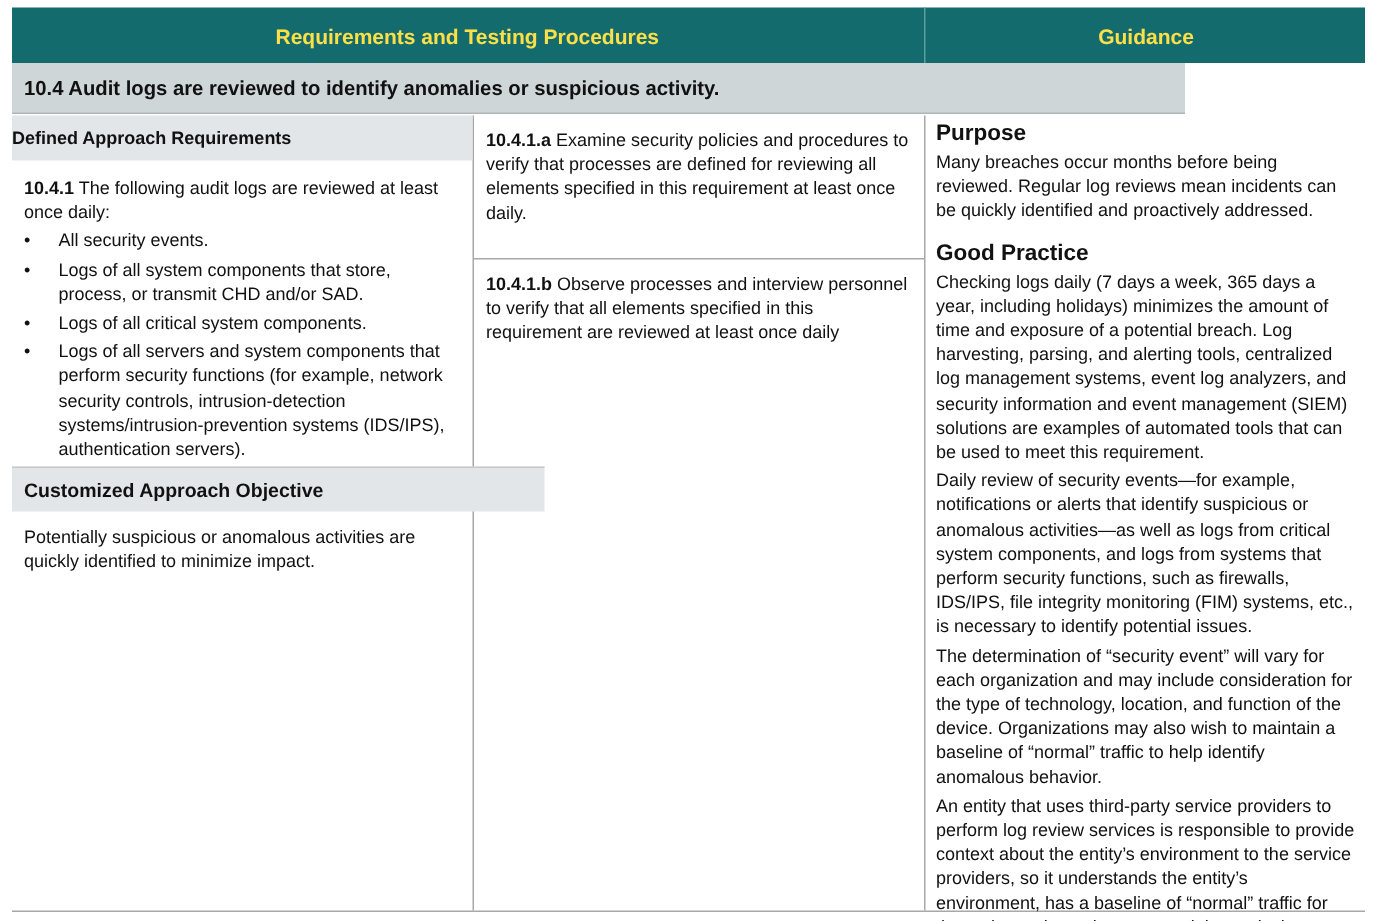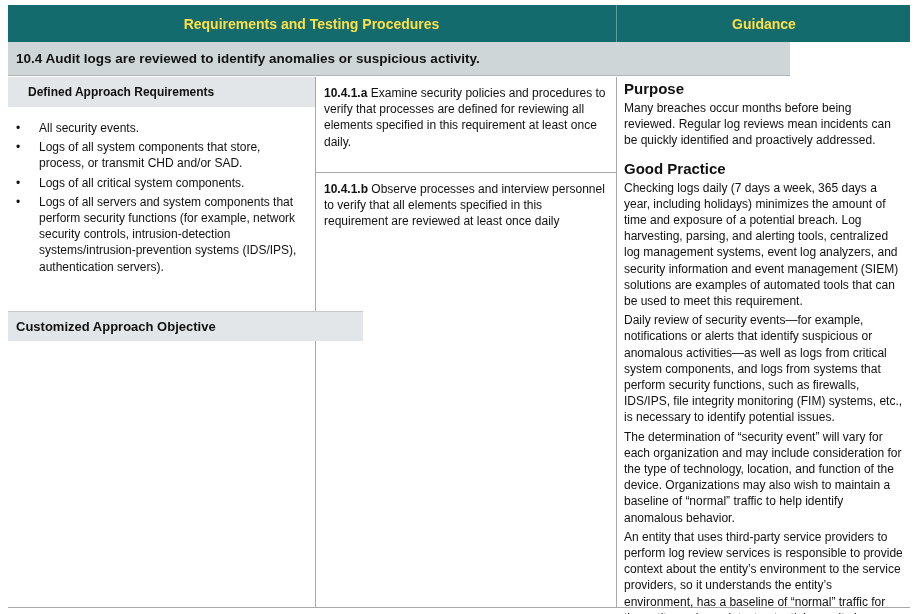--- a/index.html
+++ b/index.html
@@ -29,21 +29,21 @@
       background: #cfd6d8; font-weight: bold; font-size: 13.5px;
       display: flex; align-items: center; padding-left: 8px; box-sizing: border-box;
       border-bottom: 1px solid #b0b5b7;
     }
     .col { position: absolute; top: 72px; bottom: 0; }
     .col.left { left: 0; width: 307px; border-right: 1px solid #a8a8a8; }
     .col.mid { left: 308px; width: 300px; border-right: 1px solid #a8a8a8; }
     .col.right { left: 609px; width: 293px; }
     .subhdr {
       background: #e2e6e8; height: 30px; font-weight: bold; font-size: 12px;
-      display: flex; align-items: center; padding-left: 20px; box-sizing: border-box;
+      display: flex; align-items: center; padding-left: 0; box-sizing: border-box;
     }
     .txt { font-size: 12px; line-height: 16.2px; }
     .req { padding: 10px 8px 0 8px; }
     .req ul { list-style: none; margin: 2px 0 0 0; padding: 0; }
     .req li { position: relative; padding-left: 23px; margin-top: 3px; }
     .req li .bullet { position: absolute; left: 0; top: 0; }
     .cao-hdr {
       position: absolute; left: 0; top: 234px; width: 355px; height: 30px;
       background: #e2e6e8; font-weight: bold; font-size: 13px;
       display: flex; align-items: center; padding-left: 8px; box-sizing: border-box;
@@ -65,28 +65,30 @@
   <div class="hdr">
     <div class="c1">Requirements and Testing Procedures</div>
     <div class="c2">Guidance</div>
   </div>
 
   <div class="section">10.4 Audit logs are reviewed to identify anomalies or suspicious activity.</div>
 
   <div class="col left">
     <div class="subhdr">Defined Approach Requirements</div>
     <div class="req txt">
+      <div><b>10.4.1</b><span> The following audit logs are reviewed at least once daily:</span></div>
       <ul>
         <li><span class="bullet">•</span><span>All security events.</span></li>
         <li><span class="bullet">•</span><span>Logs of all system components that store, process, or transmit CHD and/or SAD.</span></li>
         <li><span class="bullet">•</span><span>Logs of all critical system components.</span></li>
         <li><span class="bullet">•</span><span>Logs of all servers and system components that perform security functions (for example, network security controls, intrusion-detection systems/intrusion-prevention systems (IDS/IPS), authentication servers).</span></li>
       </ul>
     </div>
     <div class="cao-hdr">Customized Approach Objective</div>
+    <div class="cao-txt txt">Potentially suspicious or anomalous activities are quickly identified to minimize impact.</div>
   </div>
 
   <div class="col mid">
     <div class="tp-a txt">
       <b>10.4.1.a</b><span> Examine security policies and procedures to verify that processes are defined for reviewing all elements specified in this requirement at least once daily.</span>
     </div>
     <div class="tp-b txt">
       <b>10.4.1.b</b><span> Observe processes and interview personnel to verify that all elements specified in this requirement are reviewed at least once daily</span>
     </div>
   </div>

